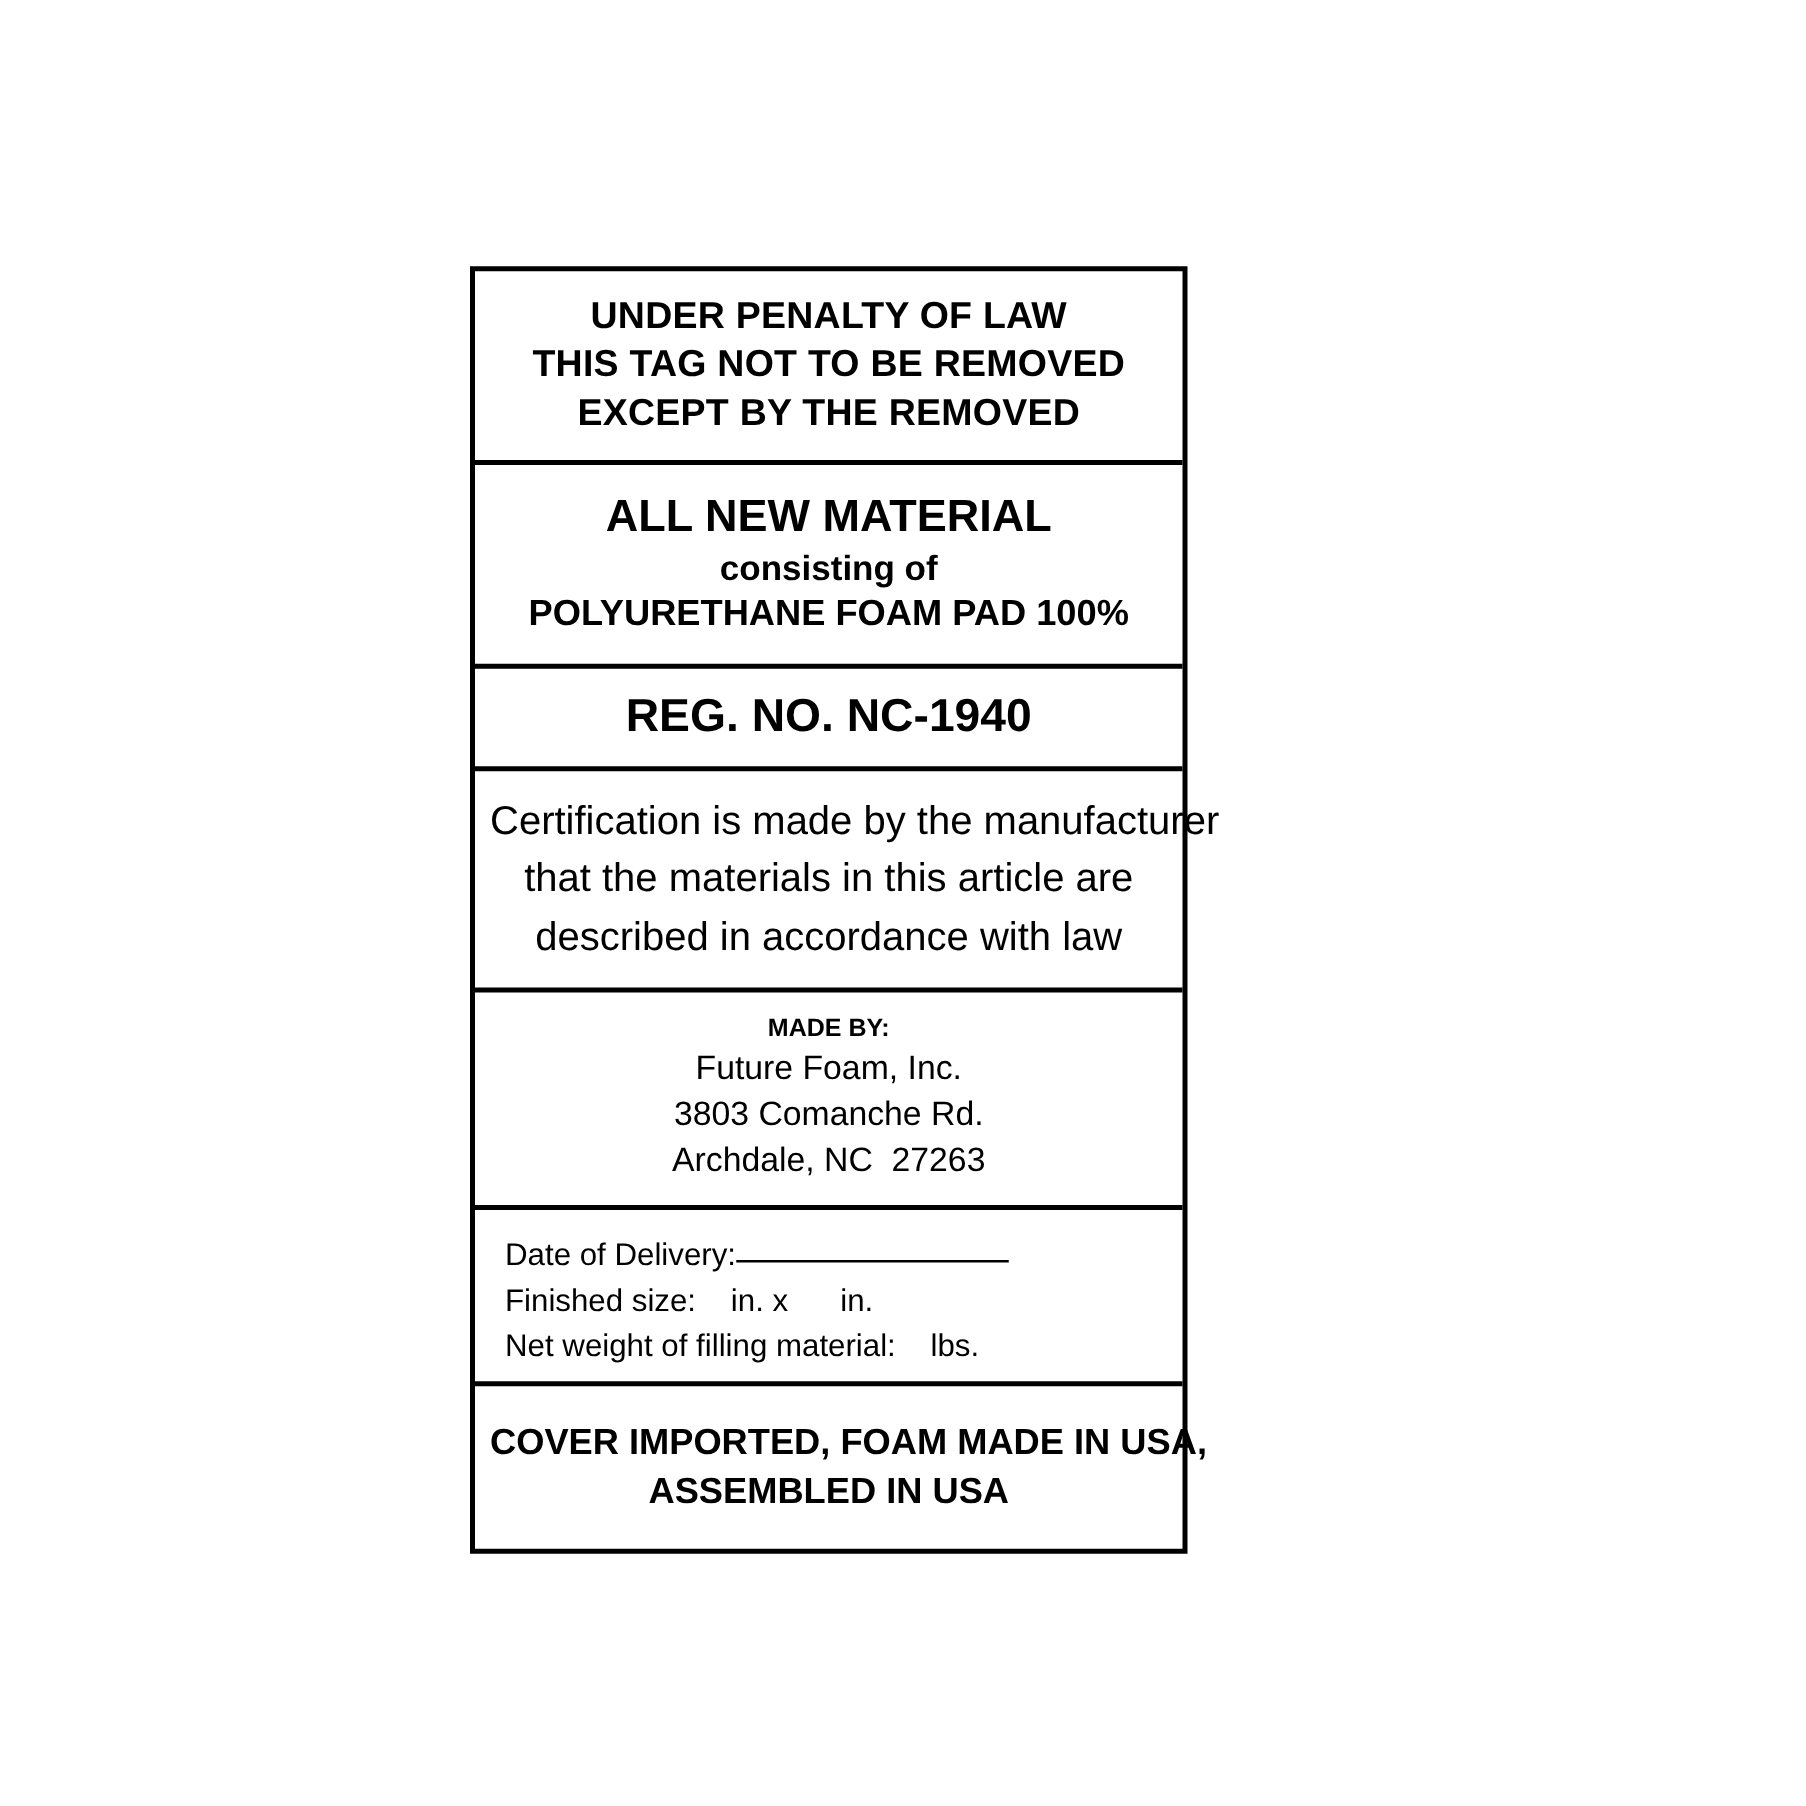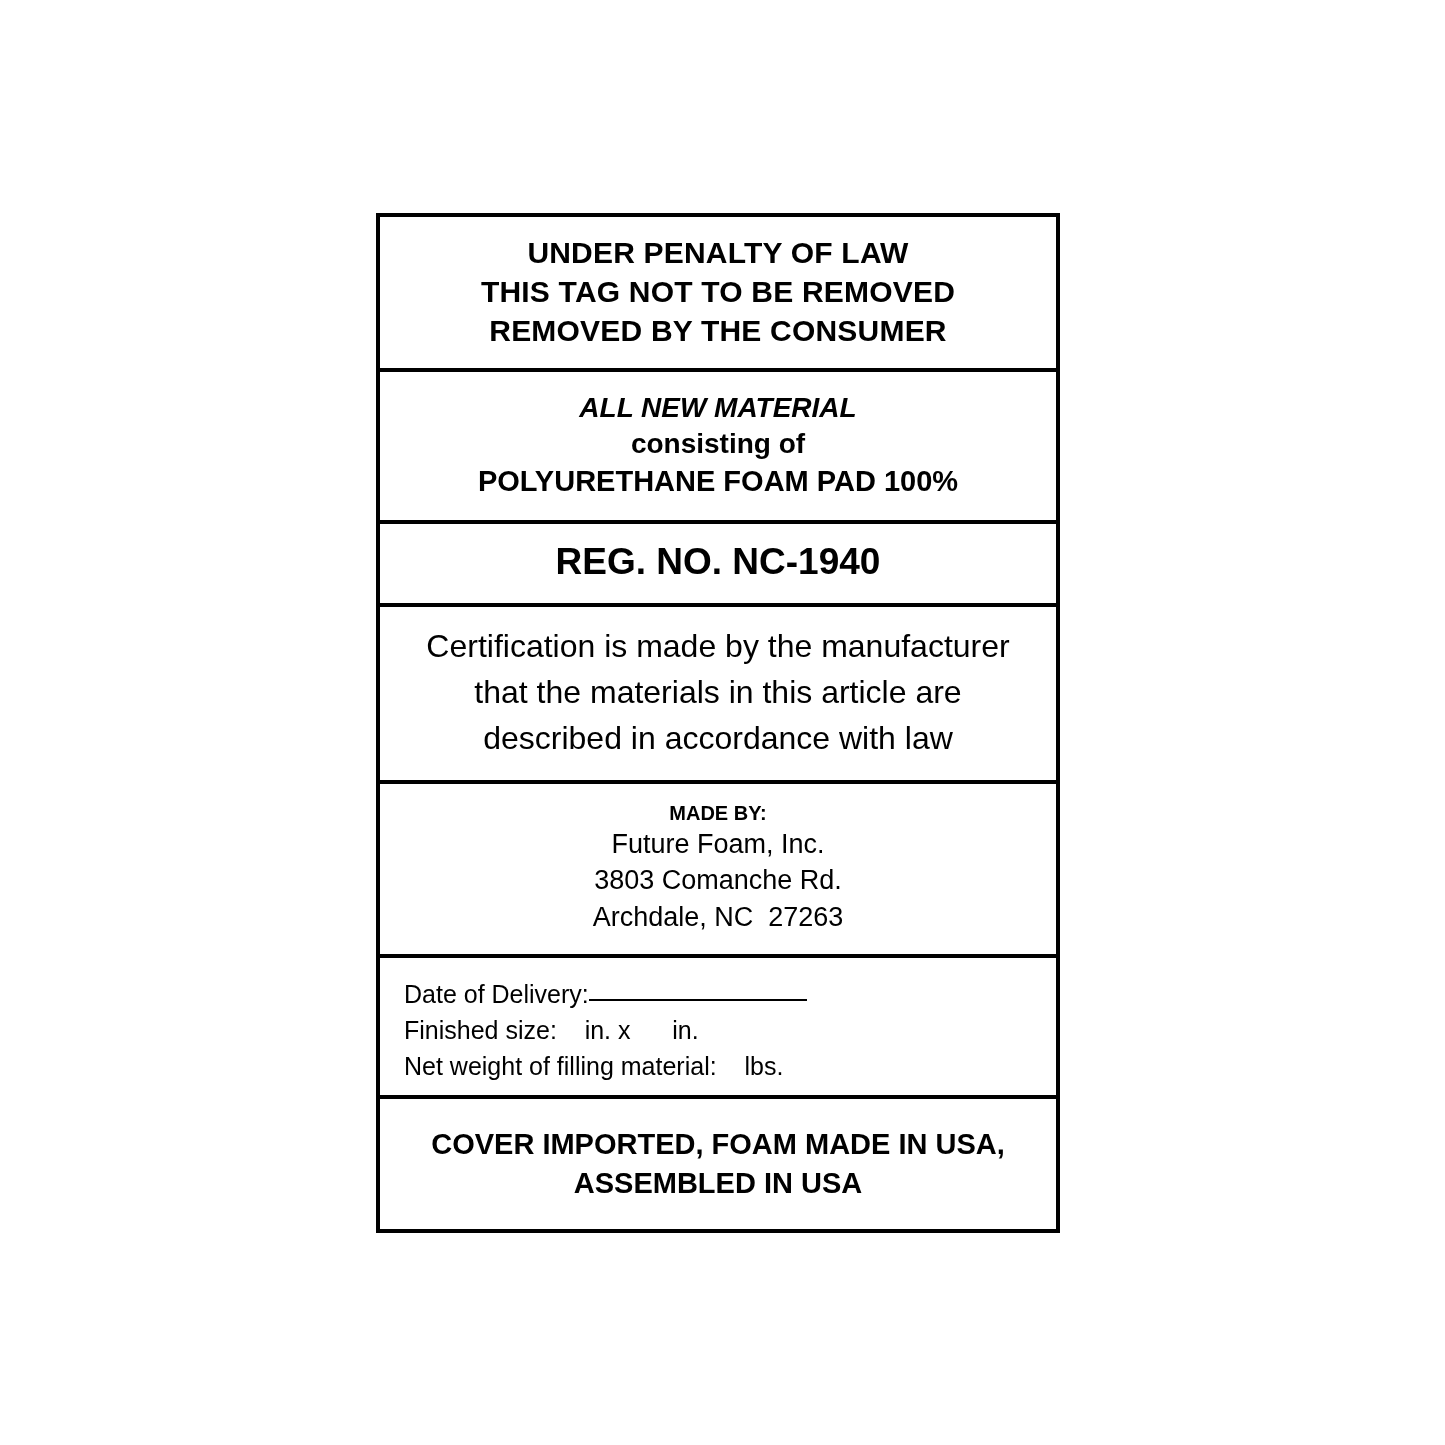--- a/index.html
+++ b/index.html
@@ -11,21 +11,21 @@
     width: 1445px;
     height: 1445px;
     font-family: "Liberation Sans", sans-serif;
     color: #000000;
     position: relative;
   }
   #law-tag {
     position: absolute;
     left: 376px;
     top: 213px;
-    width: 684px;
+    width: 574px;
     border: 4px solid #000000;
     box-sizing: border-box;
     background: #ffffff;
   }
   .section {
     border-bottom: 4px solid #000000;
     box-sizing: border-box;
     padding: 14px 12px 16px 12px;
     text-align: center;
   }
@@ -45,22 +45,21 @@
   .sec-penalty {
     padding-top: 16px;
     padding-bottom: 18px;
   }
   .sec-material {
     padding-top: 18px;
     padding-bottom: 20px;
   }
   .mat-1 {
     font-weight: bold;
-    font-size: 28px;
-    font-style: italic;
+    font-size: 36px;
   }
   .mat-2 {
     font-weight: bold;
     font-size: 28px;
   }
   .mat-3 {
     font-weight: bold;
     font-size: 29px;
   }
   .sec-reg {
@@ -119,21 +118,21 @@
   }
 </style>
 </head>
 <body>
 
 <div id="law-tag">
 
   <div class="section sec-penalty">
     <span class="line bold-head">UNDER PENALTY OF LAW</span>
     <span class="line bold-head">THIS TAG NOT TO BE REMOVED</span>
-    <span class="line bold-head">REMOVED BY THE CONSUMER</span>
+    <span class="line bold-head">EXCEPT BY THE REMOVED</span>
   </div>
 
   <div class="section sec-material">
     <span class="line mat-1">ALL NEW MATERIAL</span>
     <span class="line mat-2">consisting of</span>
     <span class="line mat-3">POLYURETHANE FOAM PAD 100%</span>
   </div>
 
   <div class="section sec-reg">
     <span class="line reg-text">REG. NO. NC-1940</span>

